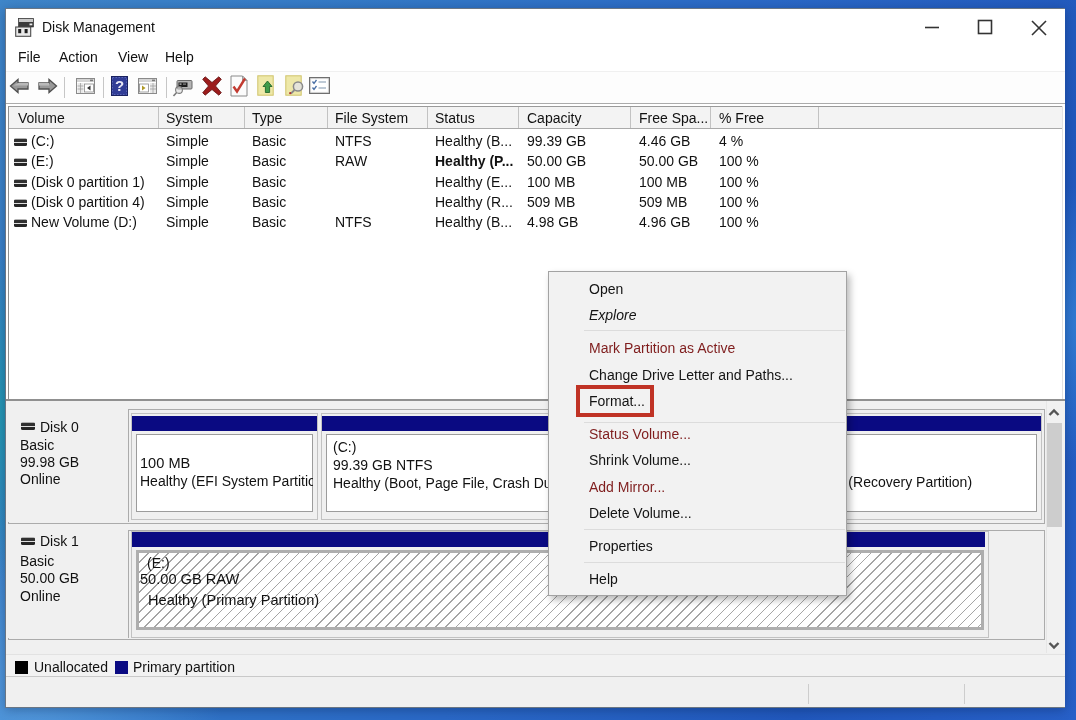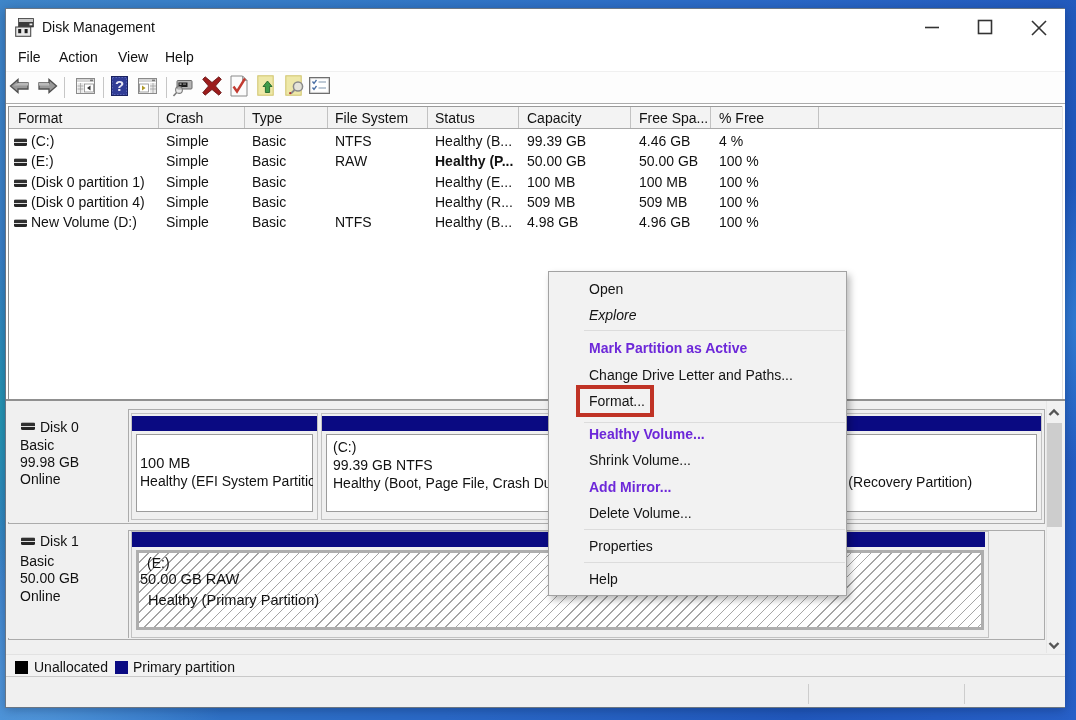--- a/index.html
+++ b/index.html
@@ -36,21 +36,21 @@
   repeating-linear-gradient(135deg,#fff 0 6px,#a5a5a5 6px 7.1px);}
 .legend{position:absolute;left:6px;top:654px;width:1059px;height:21px;background:#f2f2f2;border-top:1px solid #e2e2e2;border-bottom:1px solid #c9c9c9;}
 .statusbar{position:absolute;left:6px;top:677px;width:1059px;height:30px;background:#f0f0f0;}
 .ssep{position:absolute;top:684px;width:1px;height:20px;background:#cdcdcd;}
 
 .sbar{position:absolute;left:1046px;top:401px;width:17px;height:252px;background:#f1f1f1;border-left:1px solid #e6e6e6;}
 .sthumb{position:absolute;left:1047px;top:423px;width:15px;height:104px;background:#cdcdcd;}
 
 .menu{position:absolute;left:548px;top:271px;width:299px;height:325px;background:#f2f2f2;border:1px solid #a3a3a3;box-shadow:3px 4px 7px rgba(0,0,0,0.28);box-sizing:border-box;z-index:5;}
 .mi{position:absolute;left:589px;white-space:nowrap;font-size:14px;line-height:18px;color:#141414;z-index:6;}
-.mid{color:#6d28d9;font-weight:bold;}
+.mid{color:#7f1d1d;}
 .msep{position:absolute;left:584px;width:261px;height:1px;background:#dcdcdc;z-index:6;}
 .redbox{position:absolute;left:576px;top:385px;width:70px;height:24px;border:4px solid #c03325;z-index:7;}
 .bold{font-weight:normal;}
 .d15{font-size:14.6px;}
 </style>
 </head>
 <body>
 <div class="win"></div>
 <div class="titlebar"></div>
 
@@ -158,22 +158,22 @@
 <div class="abs" style="left:8px;top:106px;width:1px;height:293px;background:#909090;"></div>
 <div class="abs" style="left:1062px;top:106px;width:1px;height:293px;background:#e2e2e2;"></div>
 <div class="hsep" style="left:158px"></div>
 <div class="hsep" style="left:244px"></div>
 <div class="hsep" style="left:327px"></div>
 <div class="hsep" style="left:427px"></div>
 <div class="hsep" style="left:518px"></div>
 <div class="hsep" style="left:630px"></div>
 <div class="hsep" style="left:710px"></div>
 <div class="hsep" style="left:818px"></div>
-<div class="txt" style="left:18px;top:110px;">Format</div>
-<div class="txt" style="left:166px;top:110px;">Crash</div>
+<div class="txt" style="left:18px;top:110px;">Volume</div>
+<div class="txt" style="left:166px;top:110px;">System</div>
 <div class="txt" style="left:252px;top:110px;">Type</div>
 <div class="txt" style="left:335px;top:110px;">File System</div>
 <div class="txt" style="left:435px;top:110px;">Status</div>
 <div class="txt" style="left:527px;top:110px;">Capacity</div>
 <div class="txt" style="left:639px;top:110px;">Free Spa...</div>
 <div class="txt" style="left:719px;top:110px;">% Free</div>
 
 <div id="rows">
   <div class="volicon" style="left:14px;top:138px;"></div>
   <div class="txt" style="left:31px;top:133px;">(C:)</div>
@@ -289,21 +289,21 @@
 <div class="ssep" style="left:964px"></div>
 
 <div class="menu"></div>
 <div class="mi" style="top:280px;">Open</div>
 <div class="mi" style="top:306px;font-style:italic;">Explore</div>
 <div class="msep" style="top:330px;"></div>
 <div class="mi mid" style="top:339px;">Mark Partition as Active</div>
 <div class="mi" style="top:366px;">Change Drive Letter and Paths...</div>
 <div class="mi" style="top:392px;">Format...</div>
 <div class="msep" style="top:422px;"></div>
-<div class="mi mid" style="top:425px;">Healthy Volume...</div>
+<div class="mi mid" style="top:425px;">Status Volume...</div>
 <div class="mi" style="top:451px;">Shrink Volume...</div>
 <div class="mi mid" style="top:478px;">Add Mirror...</div>
 <div class="mi" style="top:504px;">Delete Volume...</div>
 <div class="msep" style="top:529px;"></div>
 <div class="mi" style="top:537px;">Properties</div>
 <div class="msep" style="top:562px;"></div>
 <div class="mi" style="top:570px;">Help</div>
 <div class="redbox"></div>
 
 </body></html>

